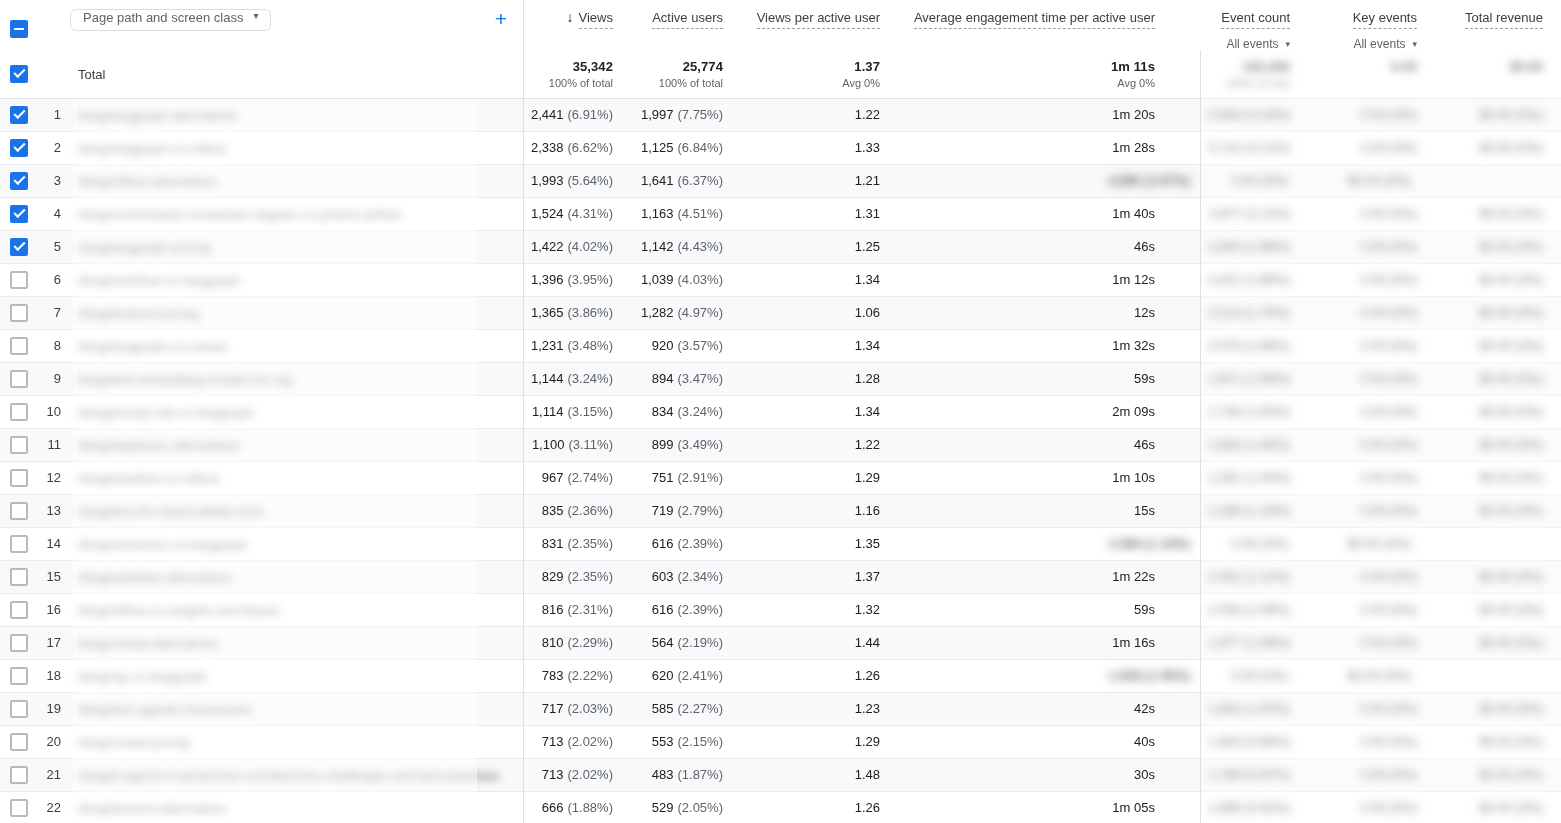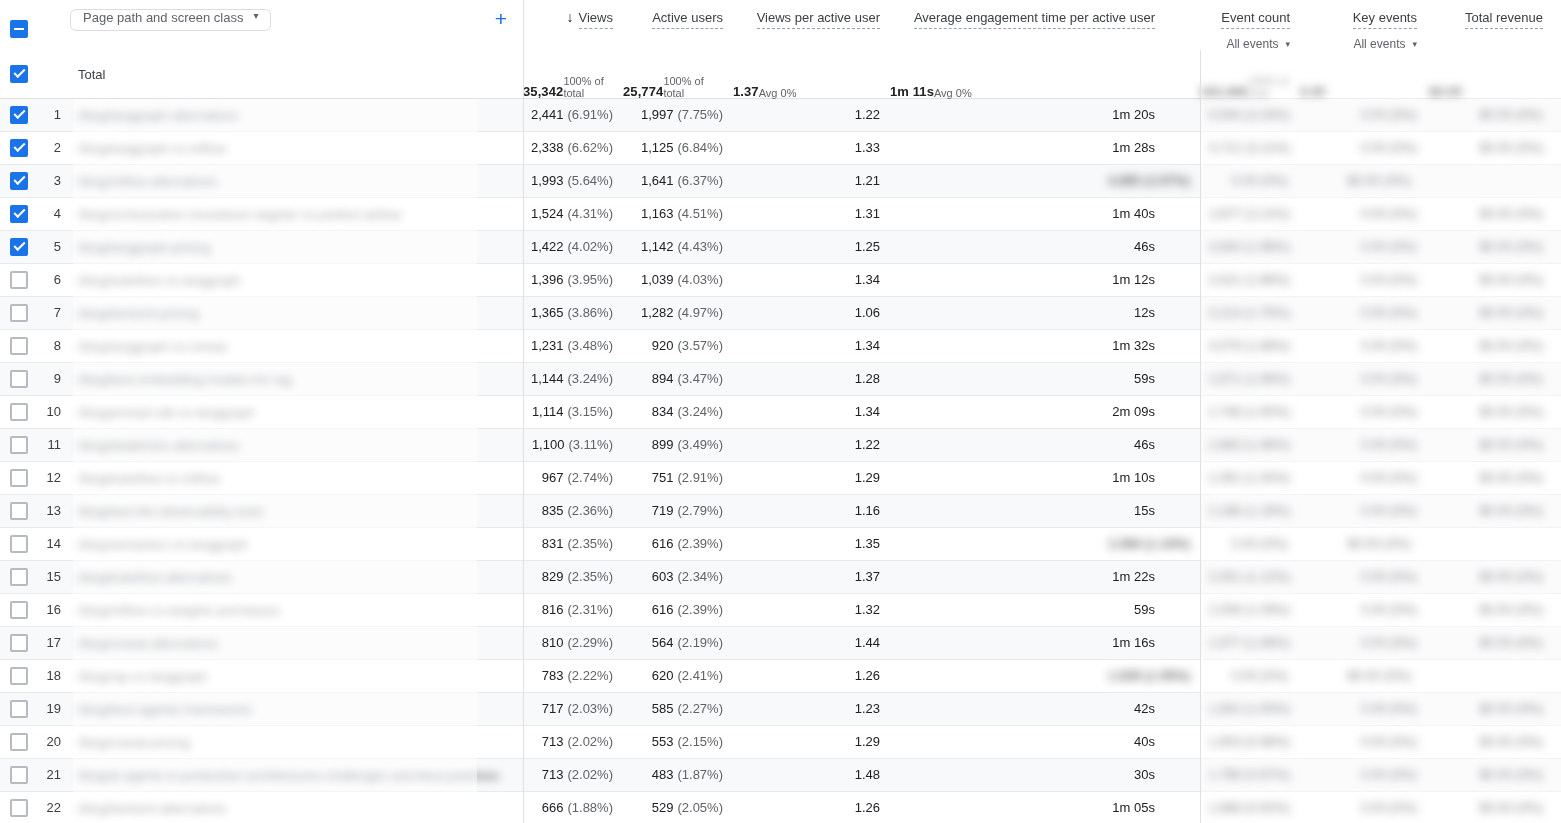--- a/index.html
+++ b/index.html
@@ -31,21 +31,21 @@
   .cb.checked { background:#1a73e8; }
   .cb.checked::after { content:""; position:absolute; left:4px; top:4px; width:9px; height:4px; border-left:2px solid #fff; border-bottom:2px solid #fff; transform:rotate(-45deg); }
   .cb.indeterminate { background:#1a73e8; }
   .cb.indeterminate::after { content:""; position:absolute; left:4px; top:8px; width:10px; border-bottom:2px solid #fff; }
   .cb.unchecked { background:#fff; border:2px solid #b7babe; }
 
   
   .trow { height:49px; border-bottom:1px solid #e0e0e0; position:relative; }
   .trow .cbcell { padding:15px 0 0 10px; }
   .trow .tlabel { font-size:13px; color:#3c4043; padding-left:10px; line-height:49px; }
-  .tm { display:flex; flex-direction:row; align-items:flex-end; padding-top:9px; }
+  .tm { display:flex; flex-direction:column; align-items:flex-end; padding-top:9px; }
   .tm .tv { font-size:13px; font-weight:700; color:#202124; letter-spacing:.1px; }
   .tm .ts { font-size:11px; color:#5f6368; margin-top:3px; }
 
   
   .row { height:33px; border-bottom:1px solid #e8eaed; }
   .row:nth-child(odd) { background:#f8f9fa; }
   .cbcell { padding:7px 0 0 10px; }
   .num { font-size:13px; color:#3c4043; text-align:right; padding-right:7px; line-height:32px; }
   .pathcell { padding-left:10px; line-height:32px; white-space:nowrap; overflow:hidden; }
   .ptext { font-size:13px; color:#4d5156; }

